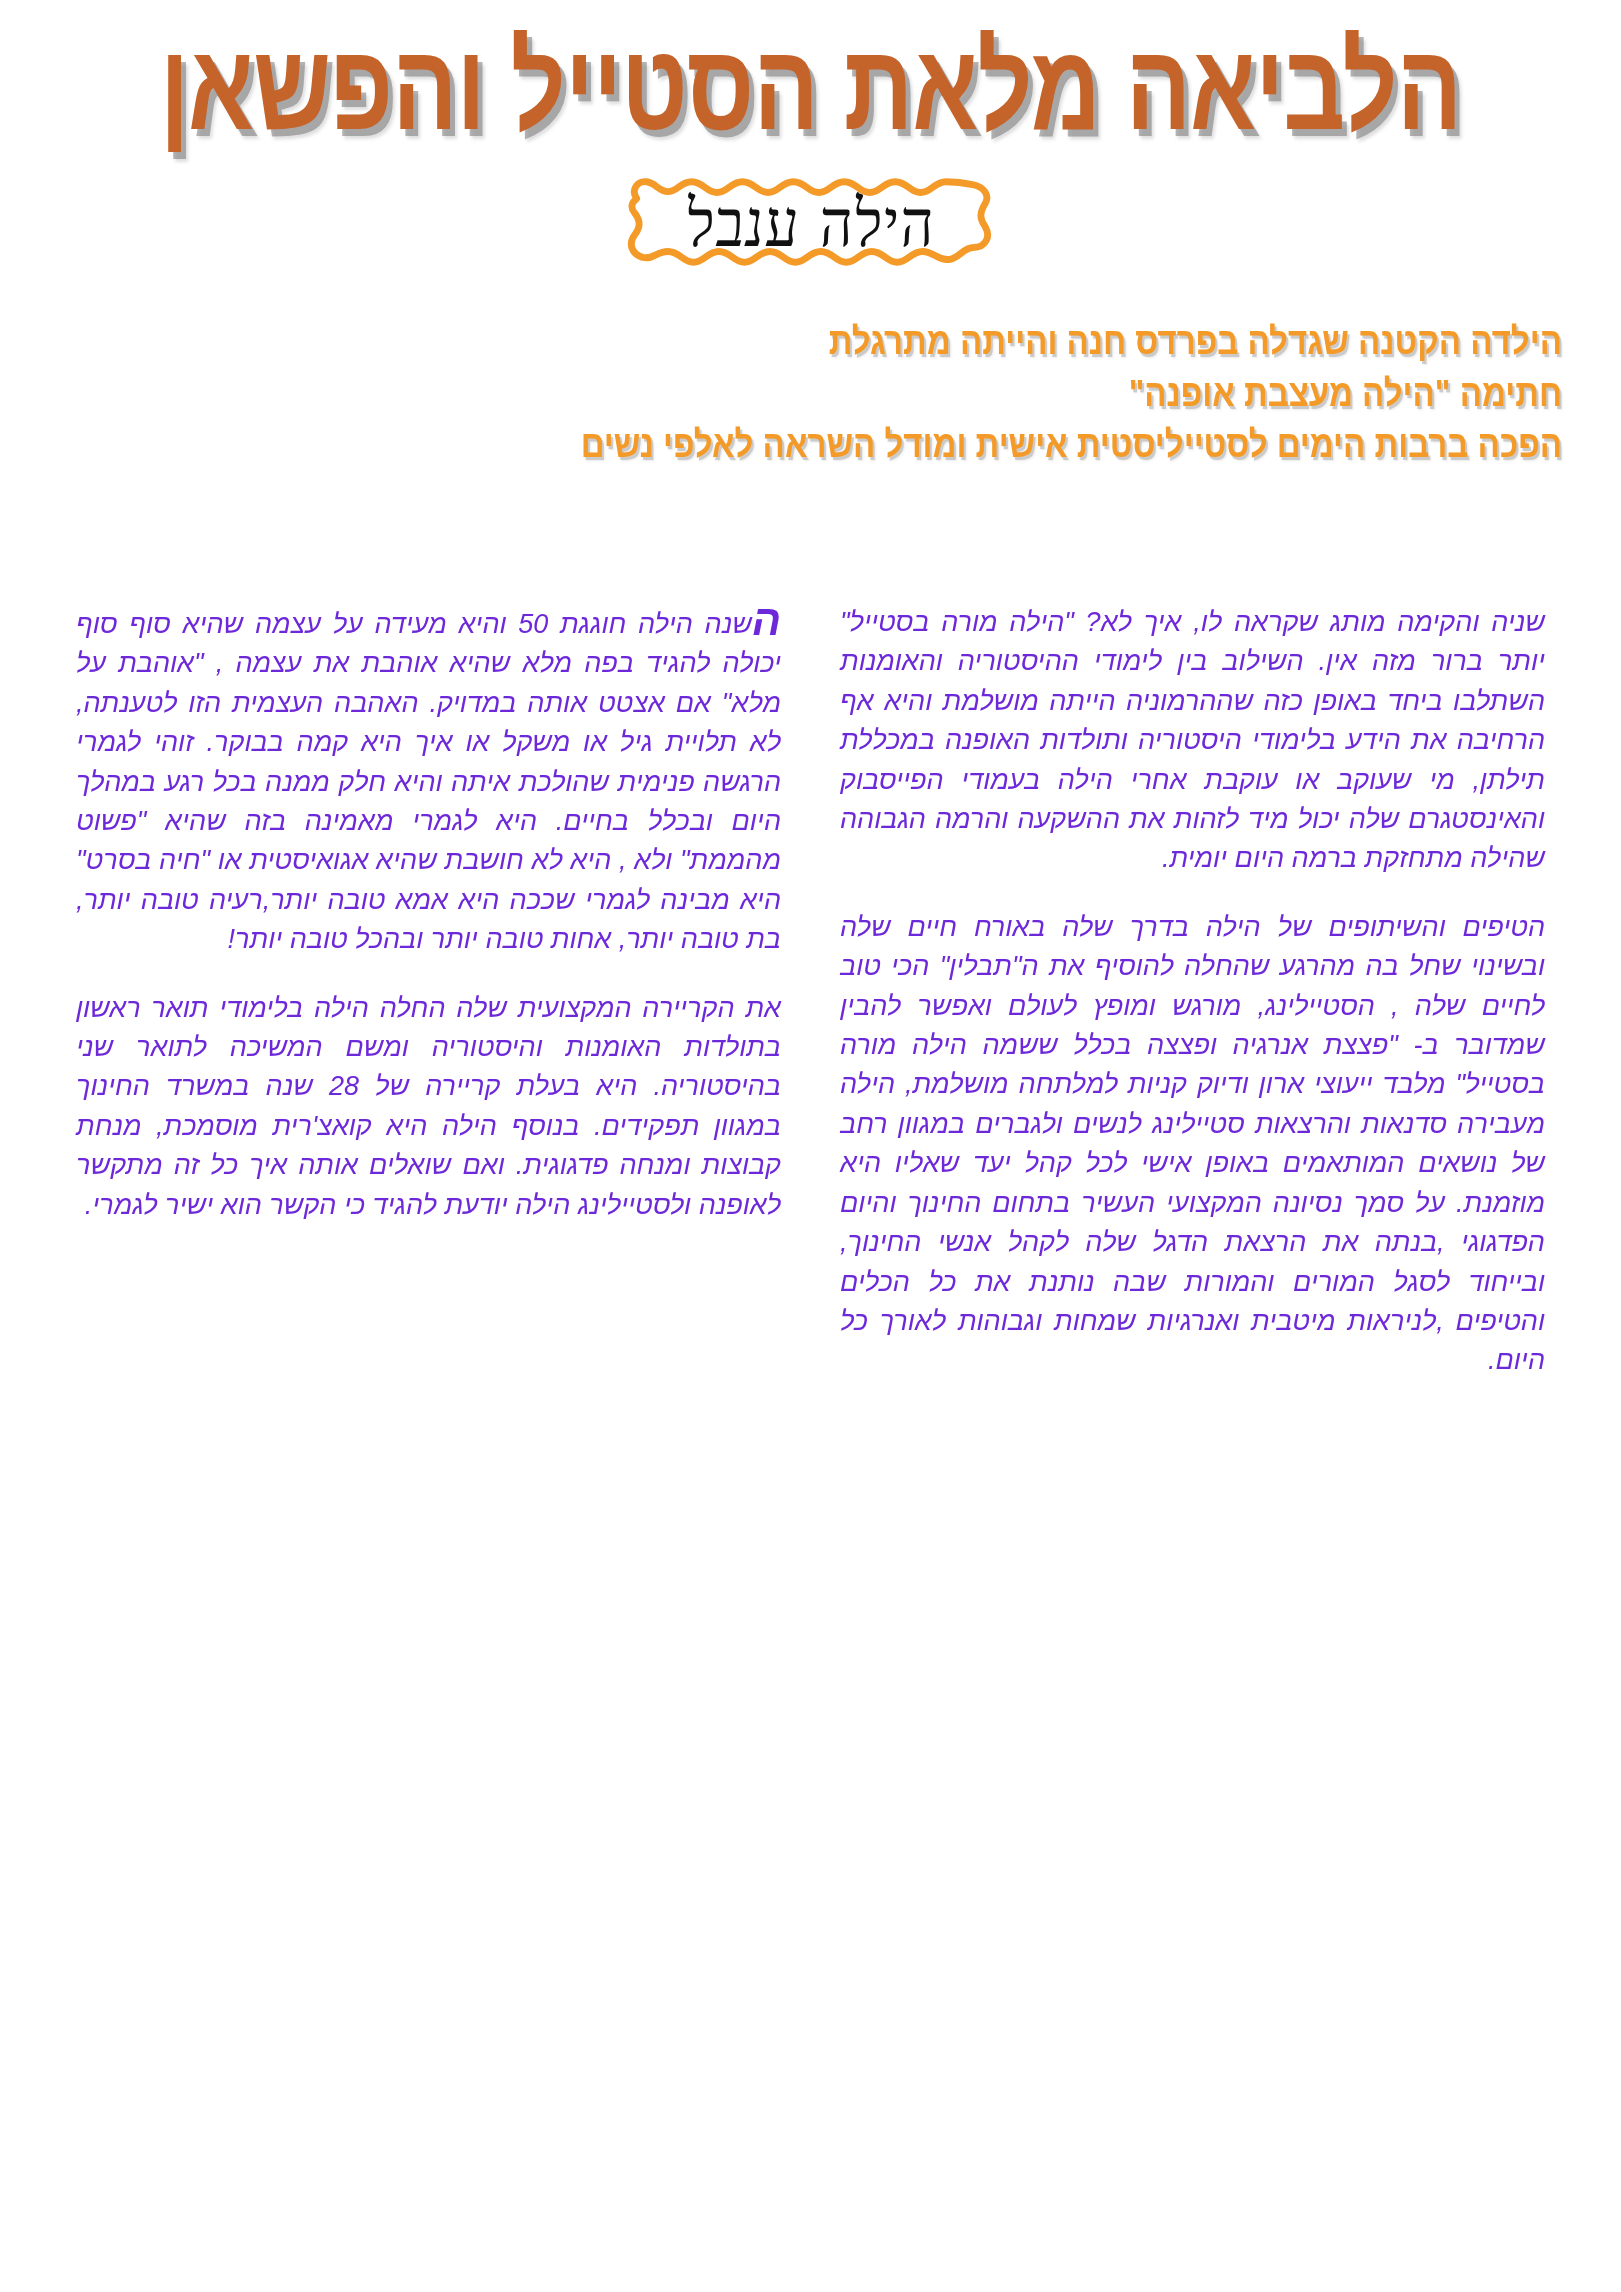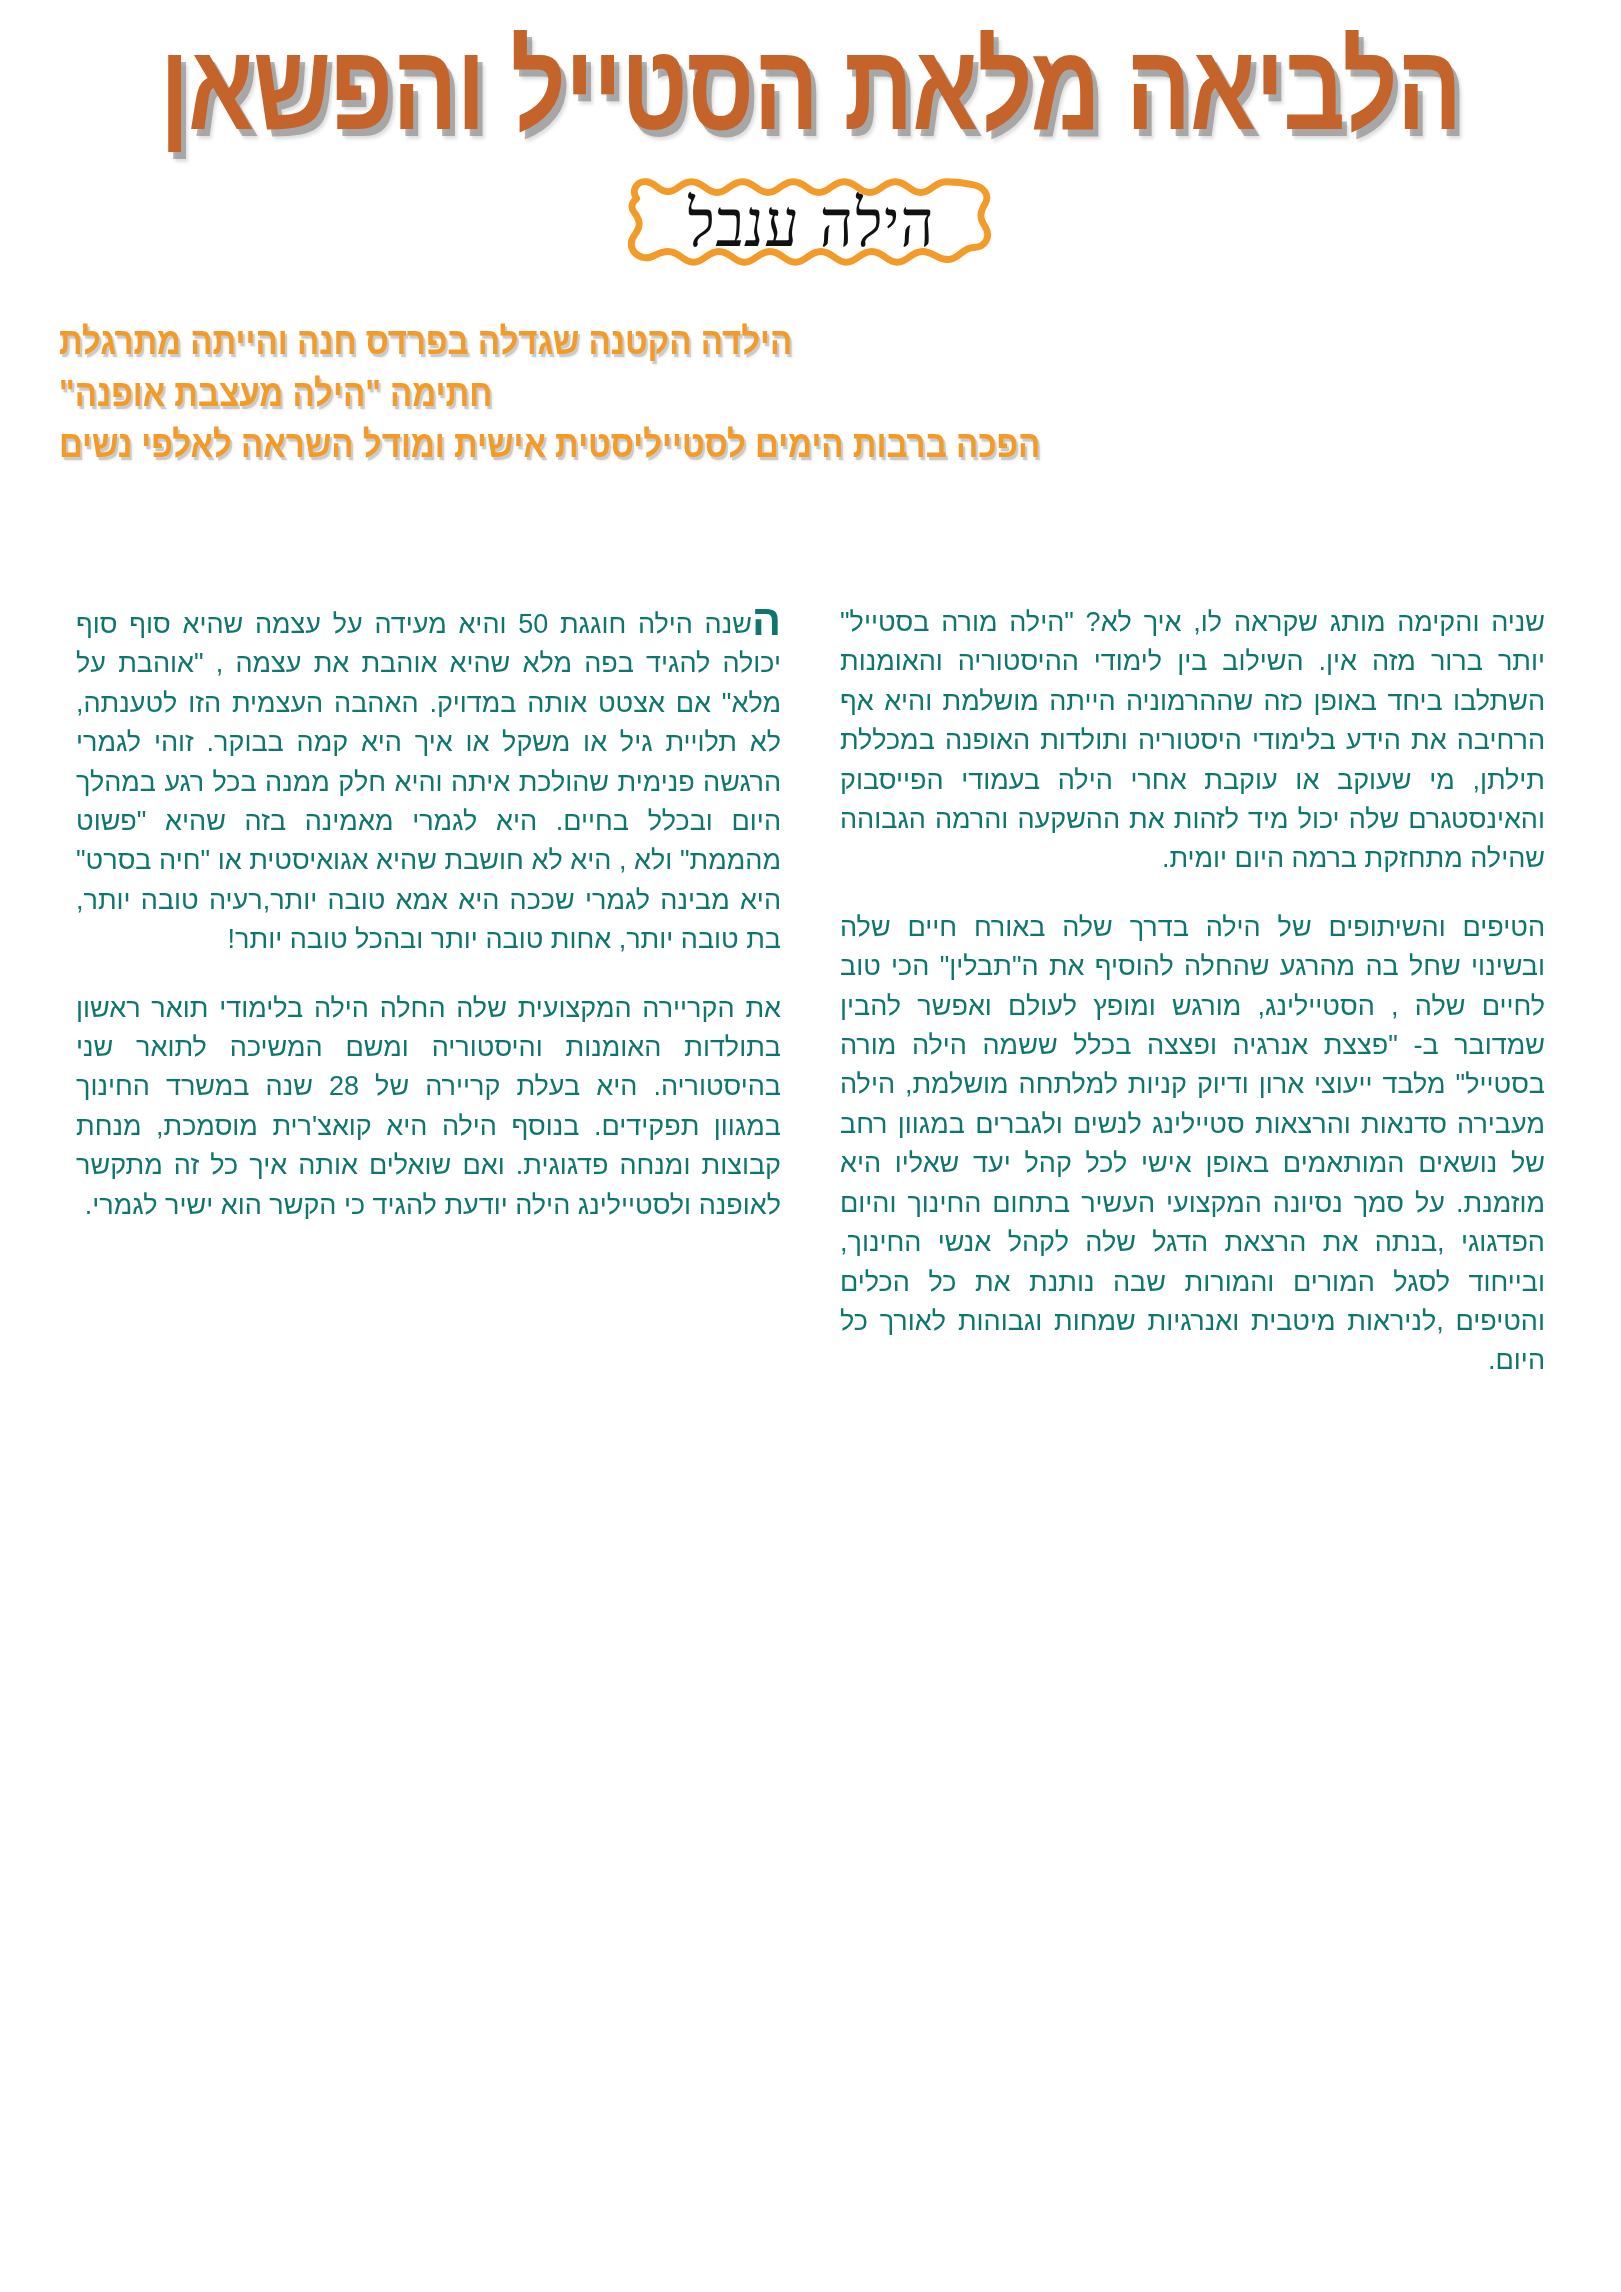--- a/index.html
+++ b/index.html
@@ -84,21 +84,21 @@
     color: #111111;
     white-space: nowrap;
     transform: skewX(6deg) scaleY(1.12);
     letter-spacing: 1px;
     margin-top: 3.9px;
   }
 
   
   .deck {
     margin-top: 33px;
-    text-align: left;
+    text-align: right;
     padding: 0 59px;
   }
   .deck-line {
     display: block;
     font-family: "Liberation Sans", "DejaVu Sans", sans-serif;
     font-weight: bold;
     font-size: 33px;
     line-height: 1.33;
     color: #F49A28;
     white-space: nowrap;
@@ -123,25 +123,26 @@
   }
   .col {
     flex: 1 1 0;
     min-width: 0;
   }
   .col p {
     margin: 0 0 29px 0;
     font-family: "Liberation Sans", "DejaVu Sans", sans-serif;
     font-size: 27px;
     line-height: 1.46;
-    color: #0f766e;
+    color: #6d28d9;
     text-align: justify;
     text-justify: inter-word;
     direction: rtl;
     hyphens: none;
+    font-style: italic;
   }
   .col p.gap-lg { margin-bottom: 88px; }
   .col p.bold-out {
     font-weight: bold;
     font-size: 28px;
     line-height: 1.45;
     margin-top: 45px;
   }
   .dropcap {
     font-weight: bold;

